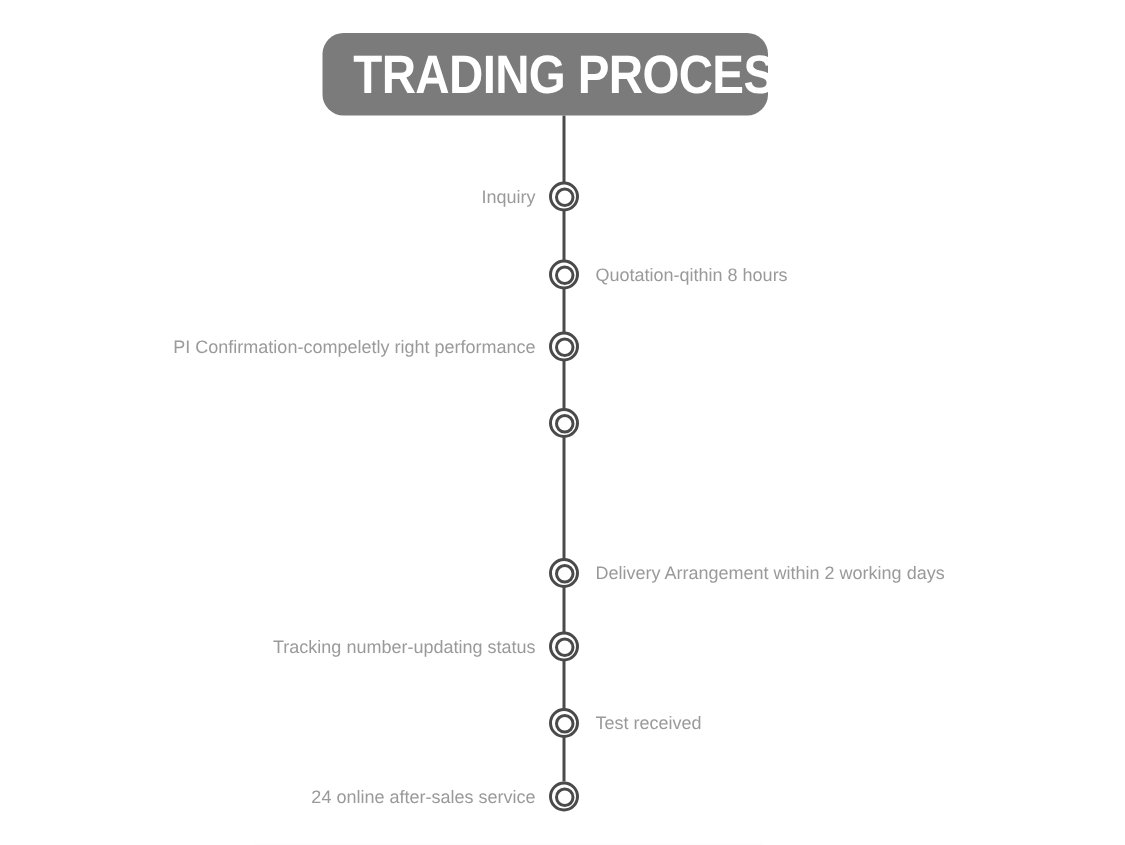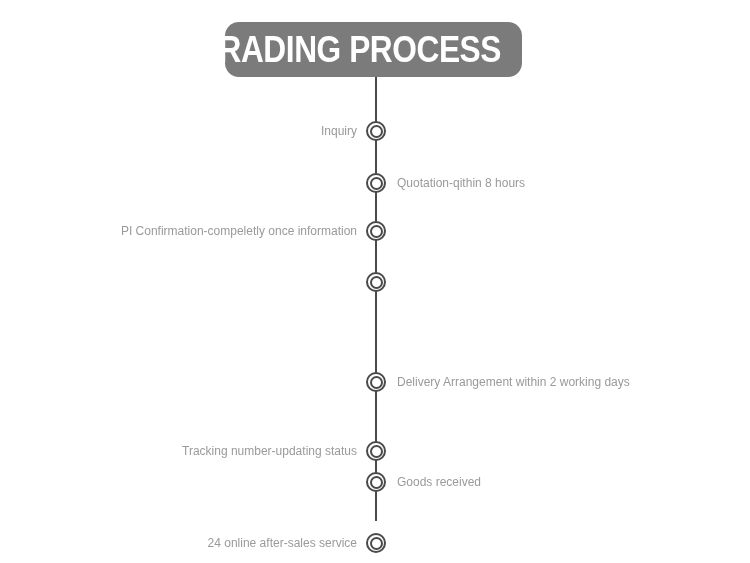--- a/index.html
+++ b/index.html
@@ -19,29 +19,29 @@
     position:relative;
     width:750px;
     height:563px;
     background:var(--c-bg);
     overflow:hidden;
     margin:0 auto;
   }
   
   .title-box{
     position:absolute;
-    left:225px;
+    left:215px;
     top:22px;
     width:297px;
     height:55px;
     background:var(--c-title-bg);
     border-radius:14px;
     display:flex;
     align-items:center;
-    justify-content:flex-end;
+    justify-content:flex-start;
     z-index:3;
   }
   .title-text{
     color:var(--c-title-text);
     font-weight:bold;
     font-size:36px;
     letter-spacing:-0.5px;
     display:inline-block;
     transform:scaleX(0.88);
     transform-origin:center;
@@ -123,54 +123,54 @@
   </div>
 
   <div class="step" style="top:172px" data-side="right">
     <span class="label">Quotation-qithin 8 hours</span>
     <span class="node">
         <span class="inner"></span>
       </span>
   </div>
 
   <div class="step" style="top:220px" data-side="left">
-    <span class="label">PI Confirmation-compeletly once information</span>
+    <span class="label">PI Confirmation-compeletly right performance</span>
     <span class="node">
         <span class="inner"></span>
       </span>
   </div>
 
   <div class="step" style="top:271px" data-side="right">
     <span class="node">
         <span class="inner"></span>
       </span>
   </div>
 
 
   <div class="step" style="top:371px" data-side="right">
     <span class="label">Delivery Arrangement within 2 working days</span>
     <span class="node">
         <span class="inner"></span>
       </span>
   </div>
 
-  <div class="step" style="top:440px" data-side="left">
+  <div class="step" style="top:420px" data-side="left">
     <span class="label">Tracking number-updating status</span>
     <span class="node">
         <span class="inner"></span>
       </span>
   </div>
 
   <div class="step" style="top:471px" data-side="right">
-    <span class="label">Goods received</span>
+    <span class="label">Test received</span>
     <span class="node">
         <span class="inner"></span>
       </span>
   </div>
 
-  <div class="step" style="top:532px" data-side="left">
+  <div class="step" style="top:520px" data-side="left">
     <span class="label">24 online after-sales service</span>
     <span class="node">
         <span class="inner"></span>
       </span>
   </div>
 
 </div>
 
 </body></html>

